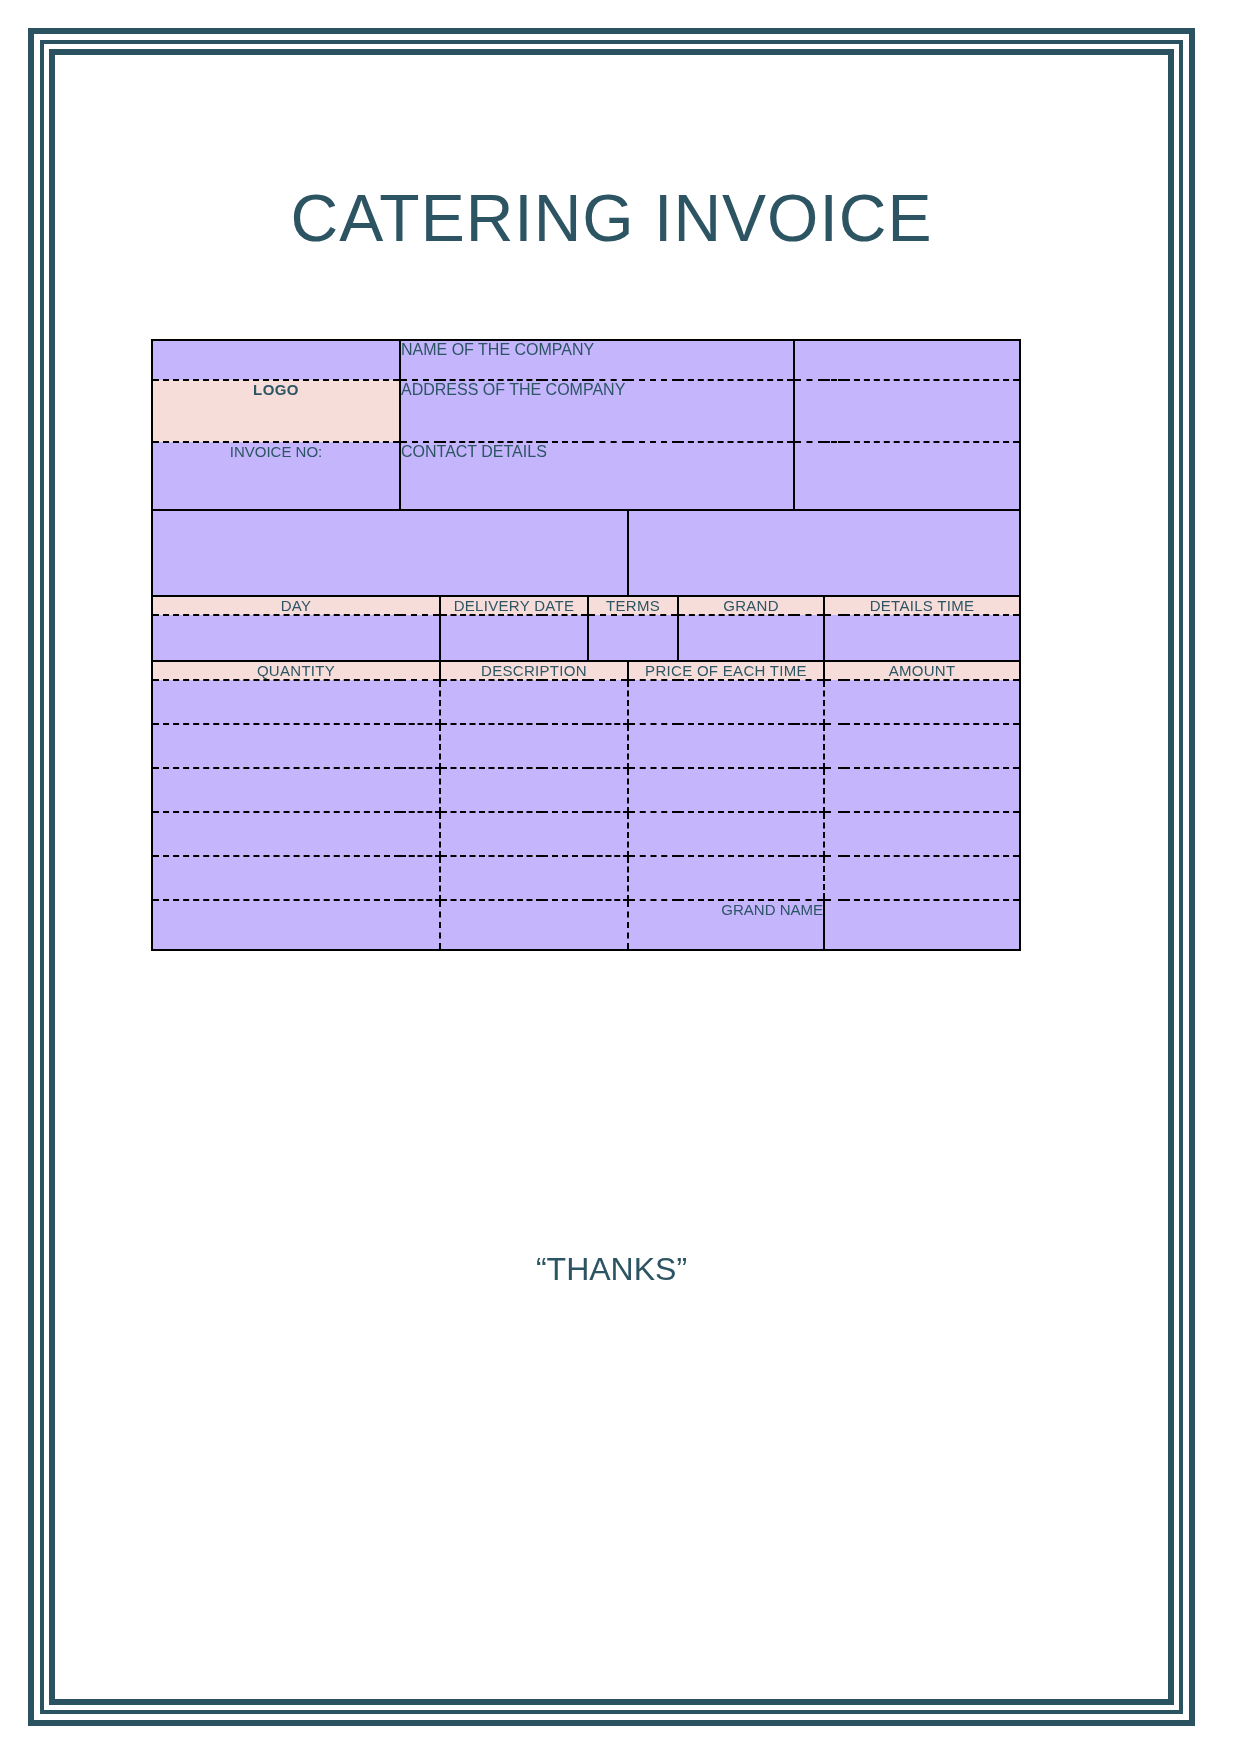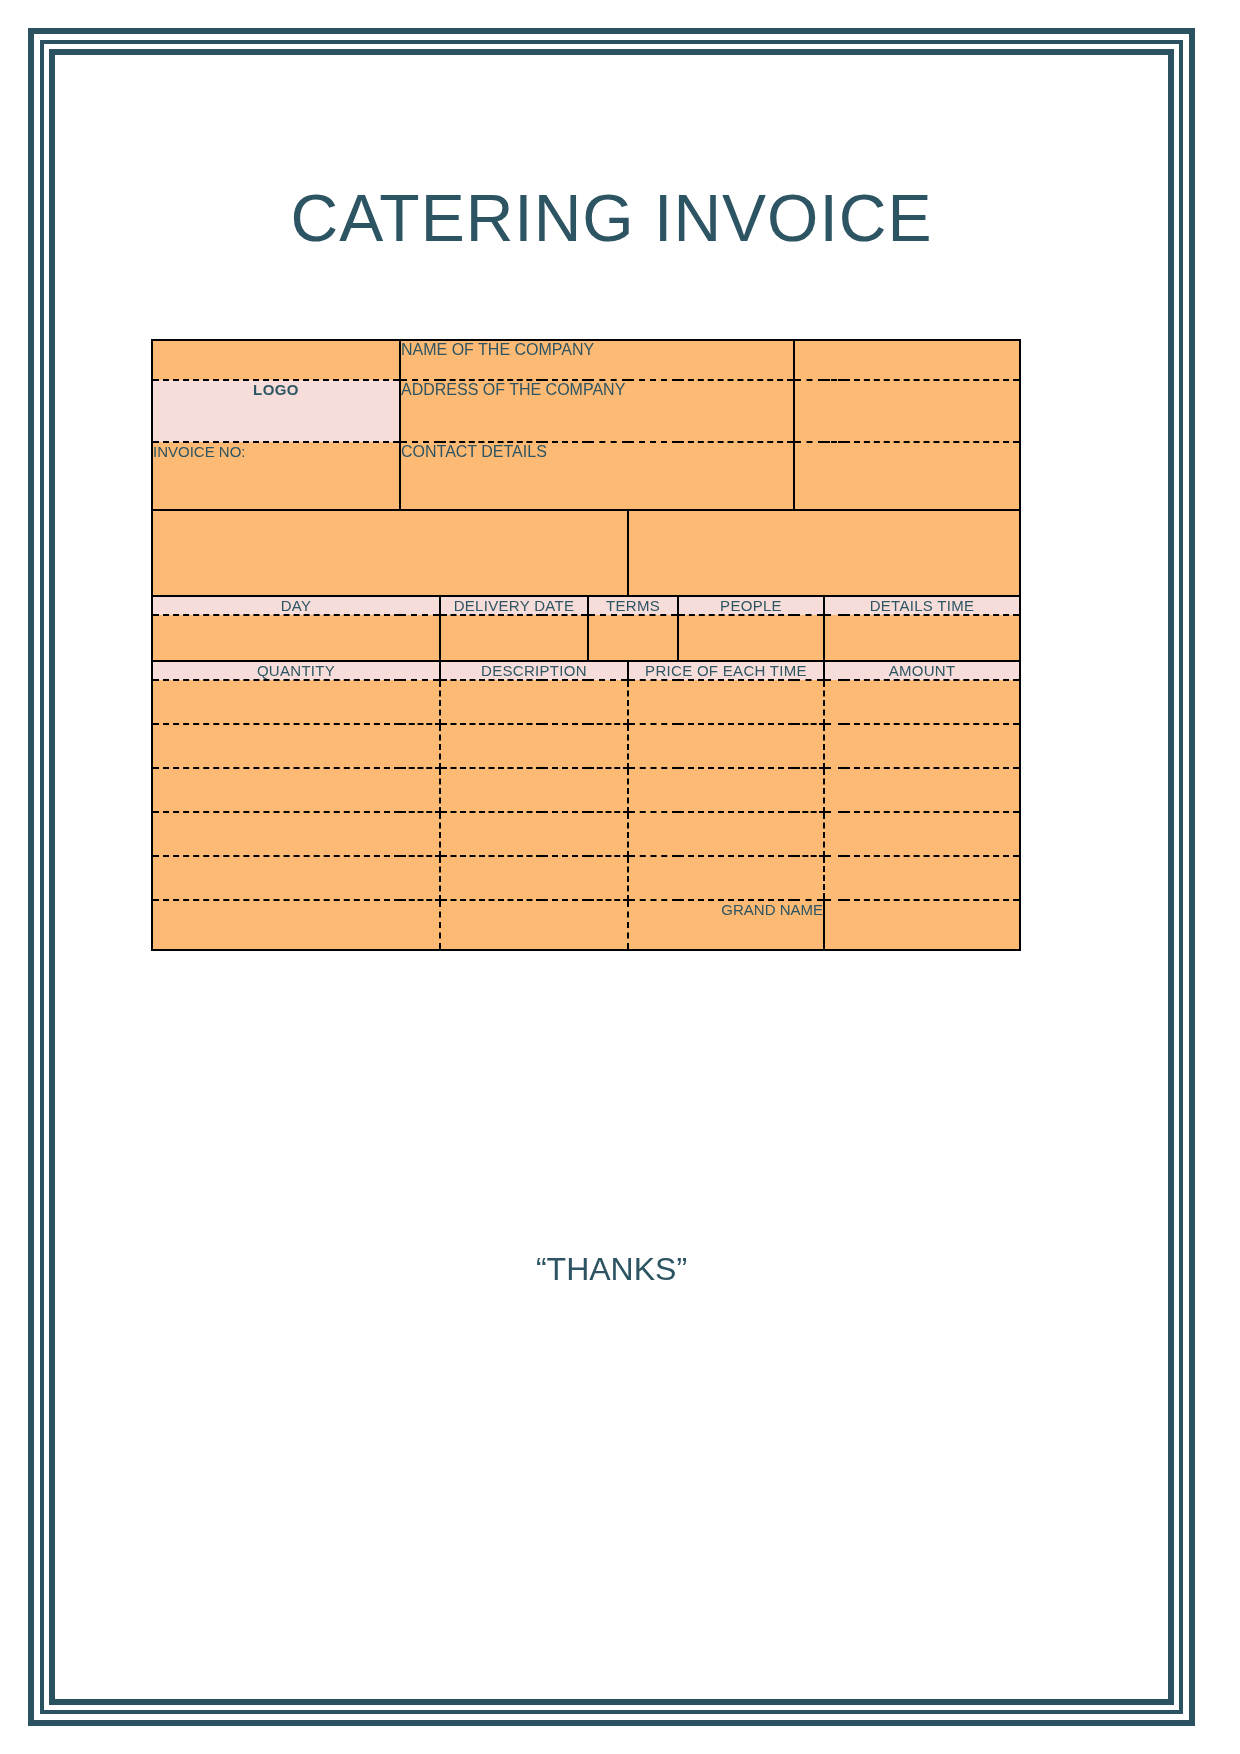--- a/index.html
+++ b/index.html
@@ -58,21 +58,21 @@
     width: 868px;
     border-collapse: collapse;
     table-layout: fixed;
   }
   .invoice-table td {
     border: 1px solid #000;
     padding: 0;
     vertical-align: top;
     font-size: 15px;
     color: #2c5463;
-    background: #fdba74;
+    background: #c4b5fd;
   }
   .cell-pad { padding: 7px 9px; }
 
   
   .bt-solid  { border-top: 2px solid #000 !important; }
   .bb-solid  { border-bottom: 2px solid #000 !important; }
   .bl-solid  { border-left: 2px solid #000 !important; }
   .br-solid  { border-right: 2px solid #000 !important; }
   .bt-dash   { border-top: 2px dashed #000 !important; }
   .bb-dash   { border-bottom: 2px dashed #000 !important; }
@@ -83,21 +83,21 @@
   .logo-cell {
     text-align: center;
     vertical-align: middle;
     font-size: 23px;
     font-weight: bold;
     letter-spacing: .4px;
     color: #2c5463;
     margin-left: 44px;
   }
   .invoice-no-cell {
-    text-align: left;
+    text-align: center;
     vertical-align: bottom;
     font-size: 16px;
     padding-bottom: 14px;
   }
   .label-cell {
     font-size: 16px;
     padding: 9px 10px;
   }
   .billto-cell {
     font-size: 15.5px;
@@ -185,21 +185,21 @@
 
           <tr>
             <td class="bl-solid br-solid bb-solid" style="height:86px" colspan="5"></td>
             <td class="br-solid bb-solid" colspan="5"></td>
           </tr>
 
           <tr>
             <td class="pink colhead bl-solid br-solid bt-dash bb-dash" colspan="2">DAY</td>
             <td class="pink colhead br-solid bt-dash bb-dash" colspan="2">DELIVERY DATE</td>
             <td class="pink colhead br-solid bt-dash bb-dash" colspan="2">TERMS</td>
-            <td class="pink colhead br-solid bt-dash bb-dash" colspan="2">PEOPLE</td>
+            <td class="pink colhead br-solid bt-dash bb-dash" colspan="2">GRAND</td>
             <td class="pink colhead br-solid bt-dash bb-dash" colspan="2">DETAILS TIME</td>
           </tr>
 
           <tr>
             <td class="bl-solid br-solid bb-solid" style="height:46px" colspan="2"></td>
             <td class="br-solid bb-solid" colspan="2"></td>
             <td class="br-solid bb-solid" colspan="2"></td>
             <td class="br-solid bb-solid" colspan="2"></td>
             <td class="br-solid bb-solid" colspan="2"></td>
           </tr>

